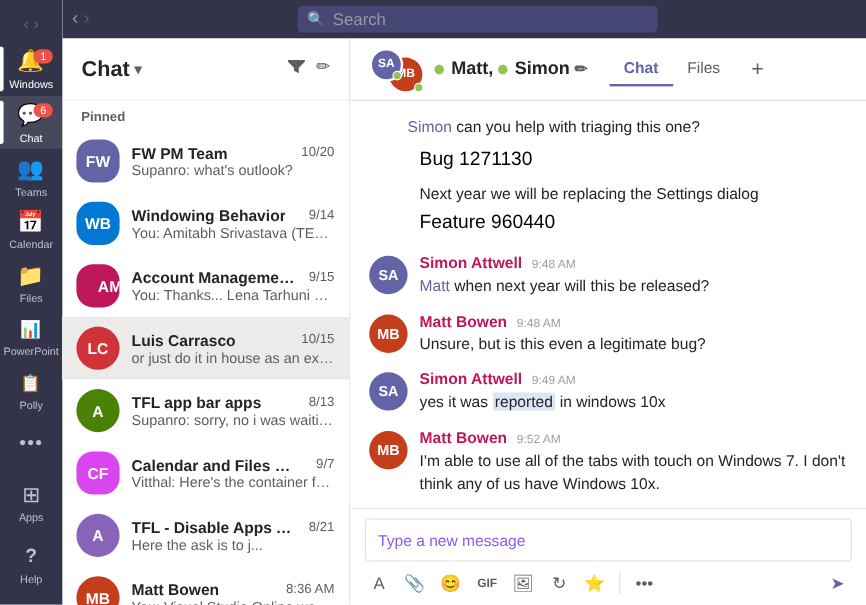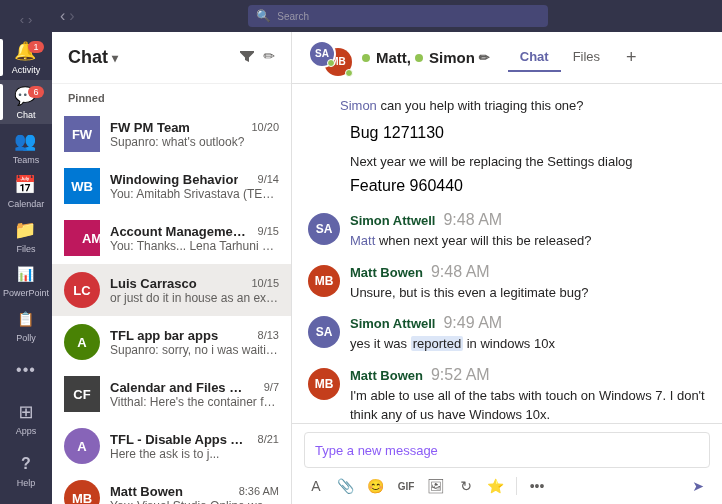--- a/index.html
+++ b/index.html
@@ -104,21 +104,21 @@
       display: flex;
       align-items: center;
       padding: 0 8px;
       gap: 6px;
     }
     .title-bar .search-box input {
       background: transparent;
       border: none;
       outline: none;
       color: #c8c6d4;
-      font-size: 10px;
+      font-size: 14px;
       width: 100%;
     }
     .title-bar .search-box input::placeholder { color: #9997a8; }
 
     
     .chat-list-panel {
       width: 240px;
       background: #fff;
       border-right: 1px solid #e0e0e0;
       display: flex;
@@ -181,21 +181,21 @@
       display: flex;
       align-items: center;
       justify-content: center;
       font-size: 13px;
       font-weight: 600;
       color: #fff;
       overflow: hidden;
       position: relative;
     }
     .avatar.group {
-      border-radius: 0;
+      border-radius: 14px;
     }
     .chat-item-content { flex: 1; min-width: 0; }
     .chat-item-top {
       display: flex;
       justify-content: space-between;
       align-items: center;
     }
     .chat-item-name {
       font-size: 13px;
       font-weight: 600;
@@ -346,24 +346,24 @@
     .msg-content { flex: 1; min-width: 0; }
     .msg-header {
       display: flex;
       align-items: baseline;
       gap: 8px;
       margin-bottom: 2px;
     }
     .msg-sender {
       font-size: 13px;
       font-weight: 600;
-      color: #14532d;
+      color: #be185d;
     }
     .msg-time {
-      font-size: 16px;
+      font-size: 10px;
       color: #a19f9d;
     }
     .msg-text {
       font-size: 13px;
       color: #252424;
       line-height: 1.5;
     }
     .msg-text .mention { color: #6264a7; }
 
     
@@ -418,21 +418,21 @@
 <div class="nav-bar">
 
   <div style="display:flex;gap:4px;align-items:center;padding:4px 0 8px;color:#9997a8;font-size:13px;">
     <span style="cursor:pointer;opacity:0.5;">‹</span>
     <span style="cursor:pointer;opacity:0.5;">›</span>
   </div>
 
   <div class="nav-item active">
     <div class="nav-bg"></div>
     <div class="nav-icon">🔔</div>
-    <span class="nav-label">Activity</span>
+    <span class="nav-label">Windows</span>
     <span class="badge">1</span>
   </div>
 
   <div class="nav-item active" style="background:rgba(255,255,255,0.1);">
     <div class="nav-bg" style="background:#fff;"></div>
     <div class="nav-icon">💬</div>
     <span class="nav-label">Chat</span>
     <span class="badge">6</span>
   </div>
 
@@ -561,21 +561,21 @@
           <div class="chat-item-content">
             <div class="chat-item-top">
               <span class="chat-item-name">TFL app bar apps</span>
               <span class="chat-item-time">8/13</span>
             </div>
             <div class="chat-item-preview">Supanro: sorry, no i was waiting o...</div>
           </div>
         </div>
 
         <div class="chat-item">
-          <div class="avatar group" style="background:#404040;">CF</div>
+          <div class="avatar group" style="background:#d946ef;">CF</div>
           <div class="chat-item-content">
             <div class="chat-item-top">
               <span class="chat-item-name">Calendar and Files Theming</span>
               <span class="chat-item-time">9/7</span>
             </div>
             <div class="chat-item-preview">Vitthal: Here's the container for th...</div>
           </div>
         </div>
 
         <div class="chat-item">

